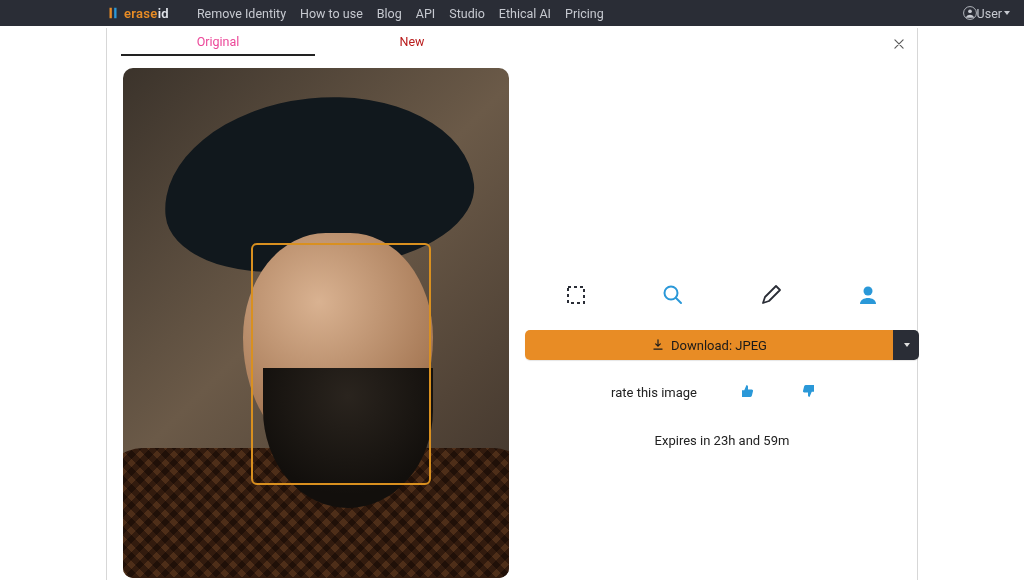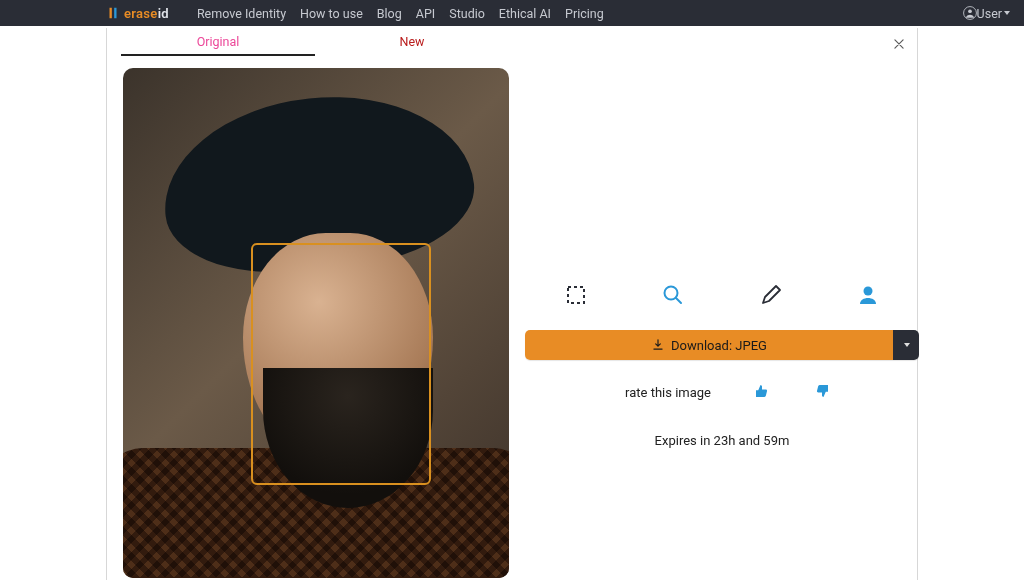--- a/index.html
+++ b/index.html
@@ -157,21 +157,21 @@
   .download-caret {
     width: 26px;
     background: #2a2d36;
     display: flex; align-items: center; justify-content: center;
     cursor: pointer;
   }
   .download-caret .caret { border-top-color: #e0e0e0; }
 
   .rate-row {
     position: absolute;
-    top: 354px; left: 424px;
+    top: 354px; left: 410px;
     width: 394px;
     display: flex; align-items: center; justify-content: center;
     gap: 42px;
     font-size: 13px;
     color: #222;
   }
   .thumb { color: #2a98d8; cursor: pointer; }
   .thumb svg { width: 18px; height: 18px; }
 
   .expire-row {

